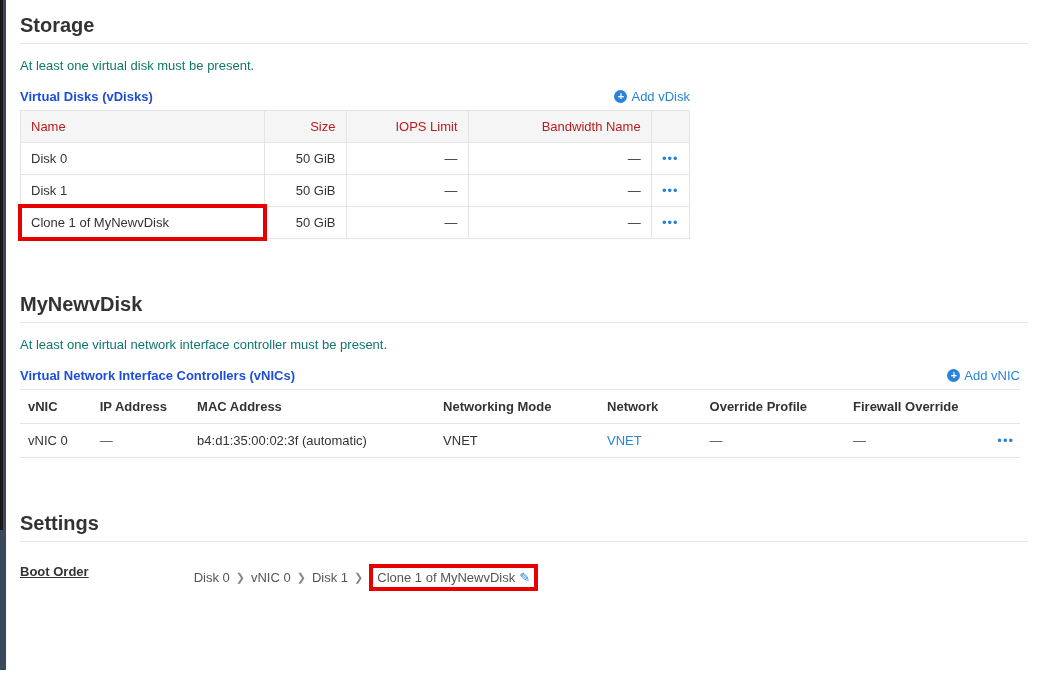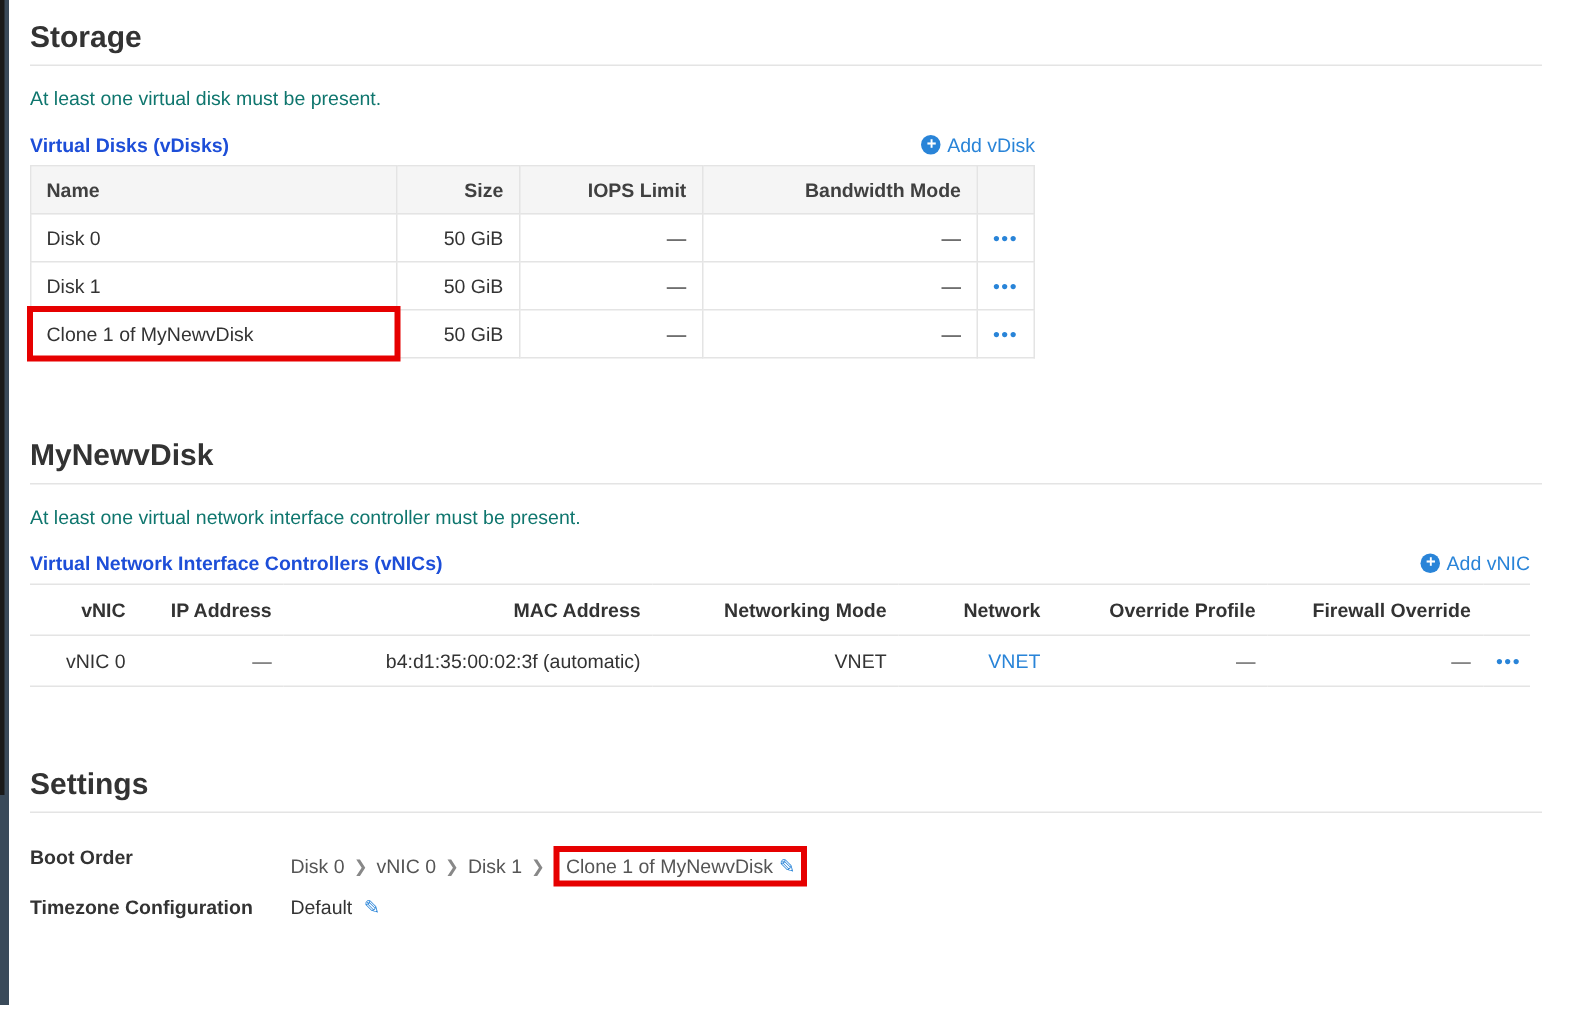--- a/index.html
+++ b/index.html
@@ -102,22 +102,22 @@
     border-collapse: collapse;
     width: 670px;
     font-size: 13px;
   }
   .vdisks-table th, .vdisks-table td {
     border: 1px solid #e4e4e4;
     padding: 8px 10px;
   }
   .vdisks-table th {
     background: #f5f5f5;
-    font-weight: 700;
-    color: #404040;
+    font-weight: 400;
+    color: #b91c1c;
   }
   .vdisks-table th.name { text-align: left; width: 240px;}
   .vdisks-table th.size { text-align: right; width: 80px;}
   .vdisks-table th.iops { text-align: right; width: 120px;}
   .vdisks-table th.bw   { text-align: right; width: 180px;}
   .vdisks-table th.act  { width: 36px; }
   .vdisks-table td.name { text-align: left; }
   .vdisks-table td.size,
   .vdisks-table td.iops,
   .vdisks-table td.bw   { text-align: right; }
@@ -137,21 +137,21 @@
   
   .vnics-table {
     border-collapse: collapse;
     width: 1000px;
     font-size: 13px;
     border-top: 1px solid #e4e4e4;
     border-bottom: 1px solid #e4e4e4;
   }
   .vnics-table th, .vnics-table td {
     padding: 9px 8px;
-    text-align: right;
+    text-align: left;
   }
   .vnics-table th {
     font-weight: 600;
     border-bottom: 1px solid #e4e4e4;
   }
   .vnics-table td.act { text-align: right; color:#2984d8; letter-spacing:1px; cursor:pointer; padding-right: 6px;}
   
   .boot-chain {
     display: inline-flex;
     align-items: center;
@@ -195,21 +195,21 @@
       <span>Add vDisk</span>
     </span>
   </div>
 
   <table class="vdisks-table">
     <thead>
       <tr>
         <th class="name">Name</th>
         <th class="size">Size</th>
         <th class="iops">IOPS Limit</th>
-        <th class="bw">Bandwidth Mode</th>
+        <th class="bw">Bandwidth Name</th>
         <th class="act"></th>
       </tr>
     </thead>
     <tbody>
       <tr>
         <td class="name">Disk 0</td>
         <td class="size">50 GiB</td>
         <td class="iops">—</td>
         <td class="bw">—</td>
         <td class="act">•••</td>
@@ -270,34 +270,29 @@
         <td class="dash">—</td>
         <td class="act">•••</td>
       </tr>
     </tbody>
   </table>
 
   <h2 class="section-title" style="margin-top:54px;">Settings</h2>
   <hr class="hr">
 
   <div class="settings-row" style="margin-top:22px;">
-    <span class="field-label" style="width:170px;">Boot Order</span>
+    <span class="field-label" style="width:170px;text-decoration:underline;">Boot Order</span>
     <span class="boot-chain">
       <span>Disk 0</span>
       <span class="chev">❯</span>
       <span>vNIC 0</span>
       <span class="chev">❯</span>
       <span>Disk 1</span>
       <span class="chev">❯</span>
       <span class="boot-highlight">
         <span>Clone 1 of MyNewvDisk</span>
         <span class="pencil">✎</span>
       </span>
     </span>
   </div>
 
-  <div class="settings-row">
-    <span class="field-label" style="width:170px;">Timezone Configuration</span>
-    <span>Default</span>
-    <span class="pencil" style="margin-left:4px;">✎</span>
-  </div>
 
 </div>
 
 </body></html>

